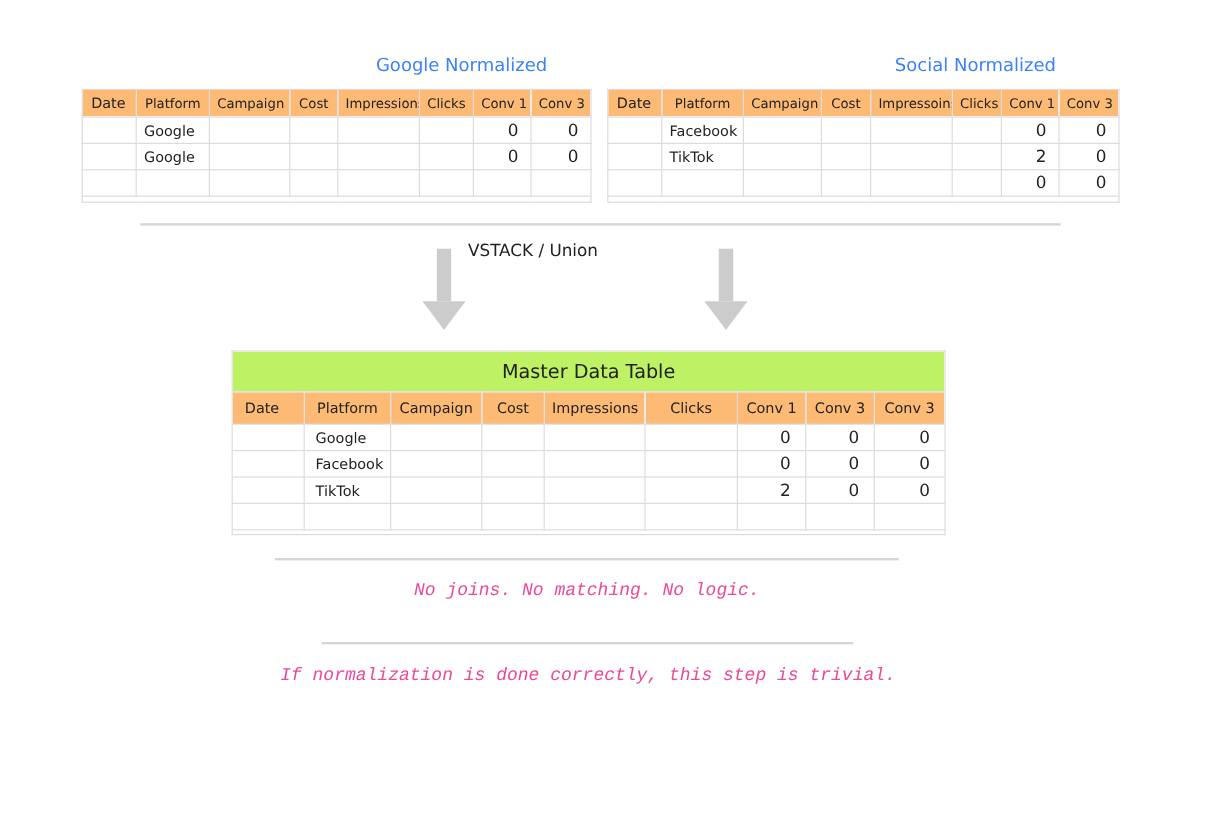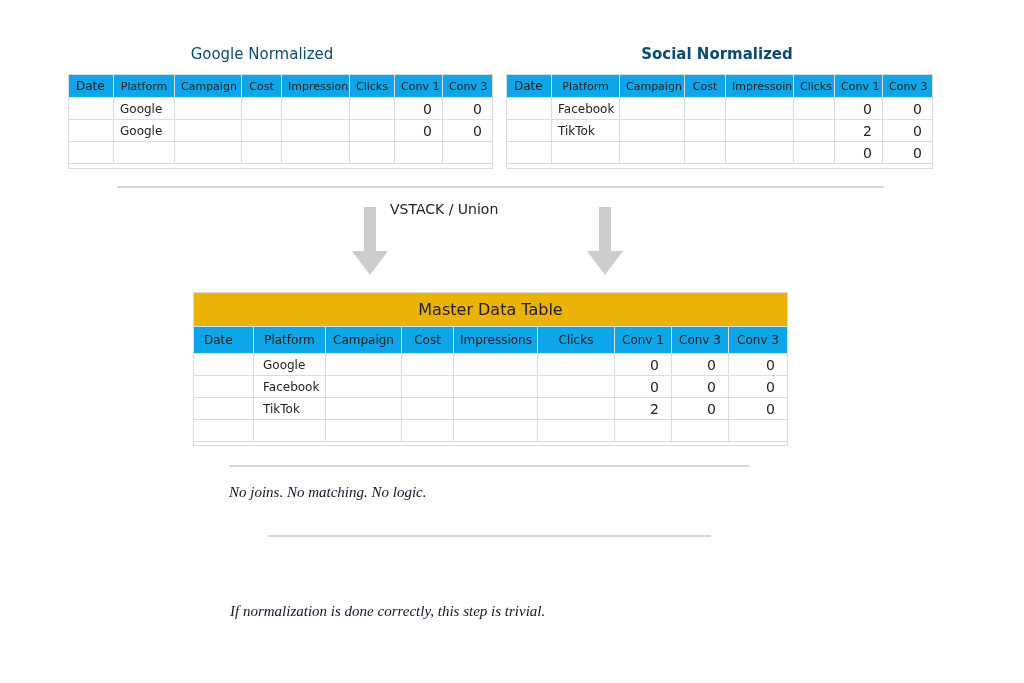--- a/index.html
+++ b/index.html
@@ -1,45 +1,45 @@
 <!DOCTYPE html>
 <html><head>
 <meta charset="utf-8">
 <style>
   html, body { margin:0; padding:0; }
   body {
     width:1024px; height:683px; background:#ffffff; position:relative; overflow:hidden;
     font-family: "DejaVu Sans", "Liberation Sans", sans-serif; color:#222;
   }
   .abs { position:absolute; }
-  .title { font-size:15px; color:#0c4a6e; text-align:center; }
+  .title { font-size:15px; color:#3b82f6; text-align:right; }
   table.grid {
     position:absolute; border-collapse:collapse; table-layout:fixed;
     border:1.5px solid #d4d4d4; background:#fff;
   }
   table.grid th, table.grid td {
     border:1px solid #dcdcdc; padding:0 6px; overflow:hidden; white-space:nowrap;
   }
   table.grid th {
-    background:#0ea5e9; font-weight:normal; color:#222;
+    background:#fdba74; font-weight:normal; color:#222;
   }
   .small th { font-size:11px; height:22px; }
   .small td { font-size:12px; height:21px; }
   .small td.num { font-size:14px; text-align:right; padding-right:10px; }
   .small th.date { text-align:left; padding-left:7px; font-size:12px; }
   .small tr.spacer td { height:4px; border-top:1.5px solid #d4d4d4; }
   .master th { font-size:12px; height:26px; }
   .master th.date { text-align:left; padding-left:10px; }
   .master td { font-size:12px; height:21px; }
   .master td.plat { padding-left:9px; }
   .master td.num { font-size:14px; text-align:right; padding-right:12px; }
-  .master th.titlecell { font-size:16px; height:33px; background:#eab308; text-align:center;margin-left:26px; }
+  .master th.titlecell { font-size:16px; height:33px; background:#bef264; text-align:center;margin-left:26px; }
   .master tr.spacer td { height:3px; border-top:1.5px solid #d4d4d4; }
   .hr { position:absolute; height:2px; background:#d6d6d6; }
-  .note { position:absolute; font-style:italic; font-size:15px; color:#0f172a; text-align:left; font-family:Liberation Serif, serif; }
+  .note { position:absolute; font-style:italic; font-size:15px; color:#ec4899; text-align:center; font-family:Liberation Mono, monospace; }
 </style>
 </head>
 <body>
 
 <div class="abs title" style="left:68px; top:45px; width:388px;">Google Normalized</div>
 <table class="grid small" style="left:68px; top:74px; width:424px;">
   <colgroup>
       <col style="width:45px">
       <col style="width:61px">
       <col style="width:67px">
@@ -89,21 +89,21 @@
     <td></td>
     <td class="num"></td>
     <td class="num"></td>
   </tr>
   <tr class="spacer">
         <td colspan="8"></td>
       </tr>
 </tbody>
   </table>
 
-<div class="abs title" style="left:528px; top:45px; width:378px;font-weight:bold;">Social Normalized</div>
+<div class="abs title" style="left:502px; top:45px; width:378px;">Social Normalized</div>
 <table class="grid small" style="left:506px; top:74px; width:426px;">
   <colgroup>
       <col style="width:45px">
       <col style="width:68px">
       <col style="width:65px">
       <col style="width:41px">
       <col style="width:68px">
       <col style="width:41px">
       <col style="width:48px">
       <col style="width:50px">
@@ -241,13 +241,13 @@
   </tr>
   <tr class="spacer">
         <td colspan="9"></td>
       </tr>
 </tbody>
   </table>
 
 <div class="hr" style="left:229px; top:465px; width:520px;"></div>
 <div class="note" style="left:229px; top:484px; width:520px;">No joins. No matching. No logic.</div>
 <div class="hr" style="left:268px; top:535px; width:443px;"></div>
-<div class="note" style="left:230px; top:555px; width:520px;margin-top:48px;">If normalization is done correctly, this step is trivial.</div>
+<div class="note" style="left:230px; top:555px; width:520px;">If normalization is done correctly, this step is trivial.</div>
 
 </body></html>

